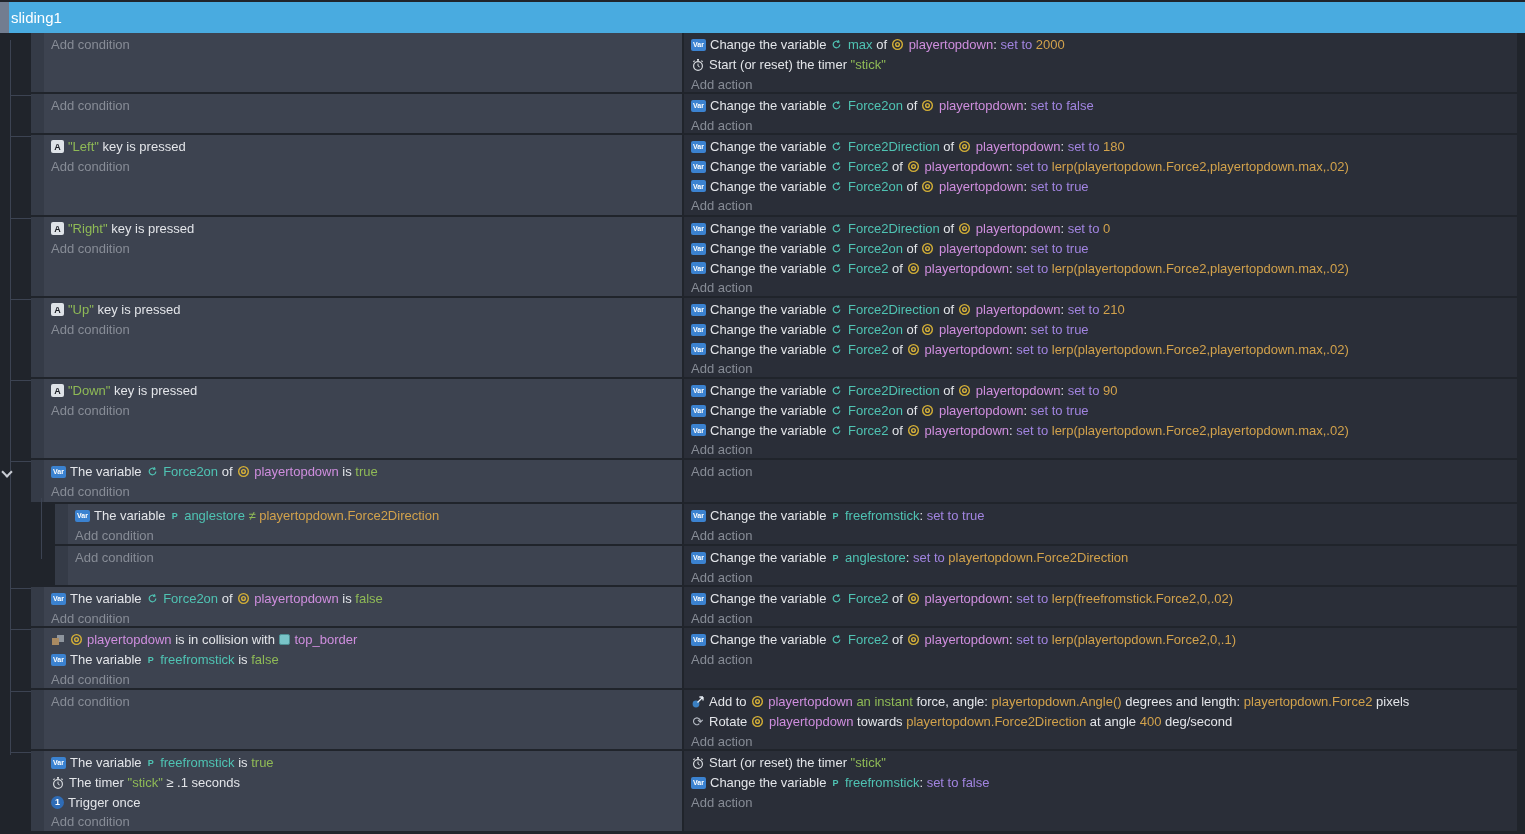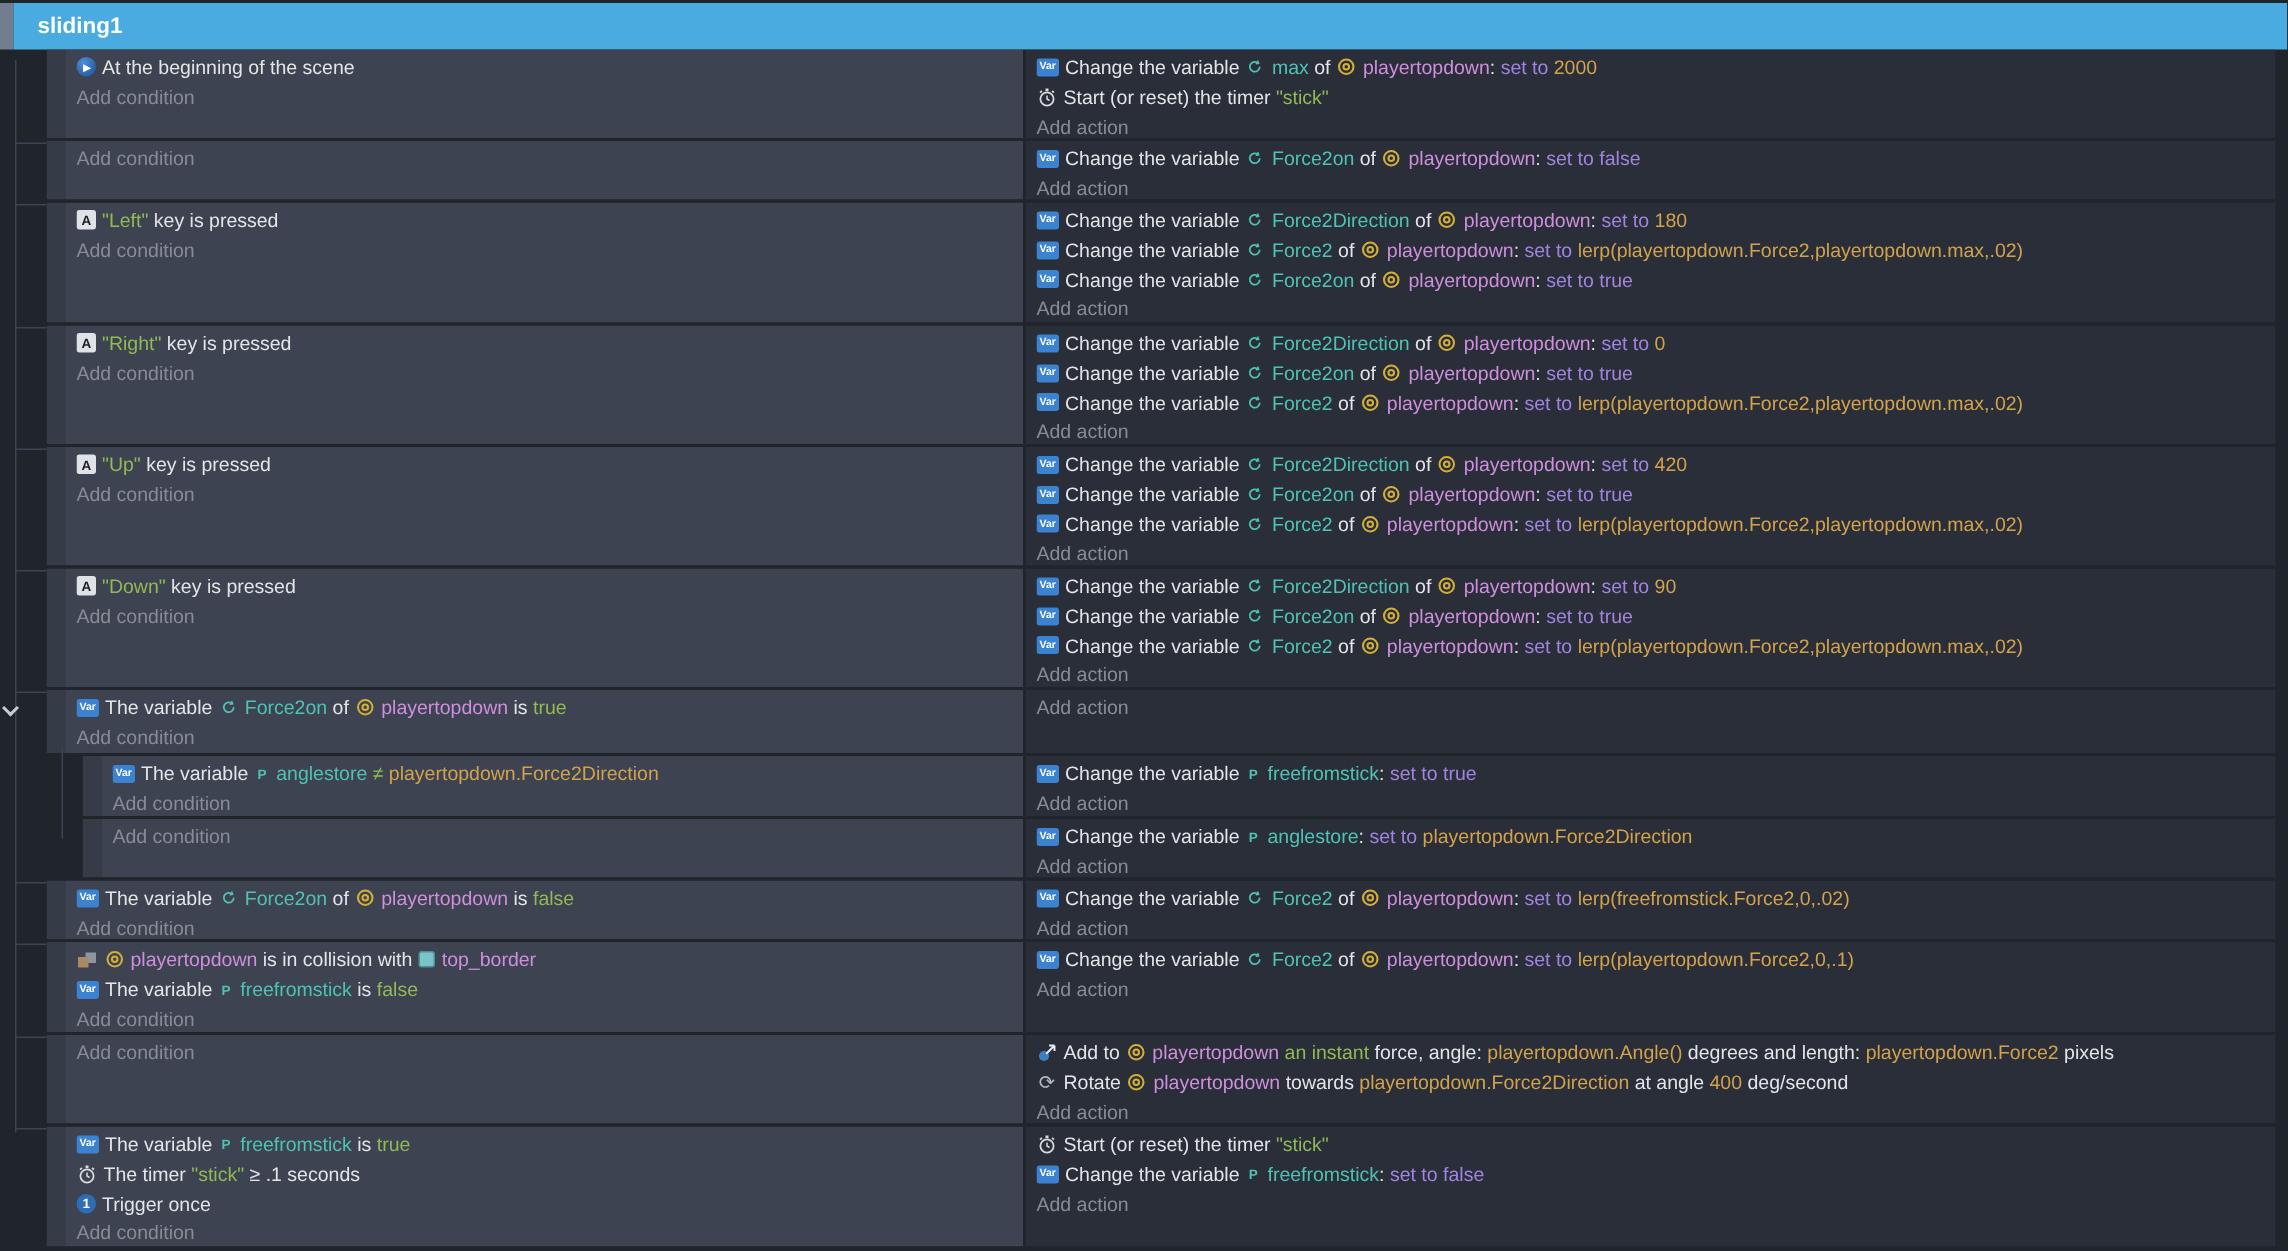--- a/index.html
+++ b/index.html
@@ -8,21 +8,21 @@
     --green:#8fba56; --pink:#cf8ede; --rail:#3c4352;
   }
   *{box-sizing:border-box;margin:0;padding:0}
   html,body{width:1525px;height:834px;overflow:hidden}
   body{background:var(--bg);font-family:"Liberation Sans",sans-serif;font-size:13px;color:var(--text);}
   .sheet{position:relative;width:1525px;height:834px;background:var(--bg);overflow:hidden}
 
   .titlebar{height:33px;background:var(--bg);display:flex;align-items:stretch;padding-top:2px}
   .titlebar .notch{width:9px;background:#727d90}
   .titlebar .bar{flex:1;background:var(--header);display:flex;align-items:center}
-  .titlebar .title{color:#ffffff;font-weight:bold;font-size:15px;margin-left:16px}
+  .titlebar .title{color:#ffffff;font-weight:normal;font-size:15px;margin-left:2px}
 
   #events{position:absolute;left:31px;right:8px;top:33px}
   .event-block{display:flex;align-items:stretch;margin-bottom:2px;overflow:hidden;position:relative}
   .event-block::before{content:"";position:absolute;left:-21px;top:6px;width:0;height:0}
   .lvl0{margin-left:0}
   .children{margin-left:24px;position:relative}
   .children::before{content:"";position:absolute;left:-14px;top:-6px;height:calc(100% - 20px);width:1px;background:var(--rail)}
   .children .event-block::after{content:"";position:absolute;left:0;top:9px;width:0;height:1px;background:var(--rail)}
 
   .drag{width:13px;background:var(--strip);flex:none}
@@ -65,21 +65,20 @@
     <div class="bar">
       <span class="title">sliding1</span>
     </div>
   </div>
   <div class="rail-line"></div>
   <div class="chevron"></div>
   <div id="events">
       <div class="event-block lvl0" style="height: 59px;">
         <div class="drag"></div>
         <div class="cond-cell">
-          <div class="row"><span class="icn scene-begin-icon">▶</span><span class="seg"><span class="s-t">At the beginning of the scene</span></span></div>
           <div class="row link">Add condition</div>
         </div>
         <div class="divider"></div>
         <div class="action-cell">
           <div class="row"><span class="icn variable-icon">Var</span><span class="seg"><span class="s-t">Change the variable </span></span><span class="seg"><span class="icn object-variable-icon"><svg width="11" height="11" viewBox="0 0 12 12">
                   <path d="M9.6 6a3.6 3.6 0 1 1-1.1-2.6" fill="none" stroke="#4fc3b3" stroke-width="1.3"></path>
                   <path d="M8.1 1.4l.7 2.1-2.1.4" fill="none" stroke="#4fc3b3" stroke-width="1.1"></path>
                 </svg></span><span class="s-var">max</span></span><span class="seg"><span class="s-t"> of </span></span><span class="seg"><span class="icn object-icon"><svg width="13" height="13" viewBox="0 0 14 14">
                   <circle cx="7" cy="7" r="5.2" fill="none" stroke="#d4af37" stroke-width="1.5"></circle>
                   <circle cx="7" cy="7" r="2" fill="none" stroke="#d4af37" stroke-width="1.5"></circle>
@@ -181,21 +180,21 @@
           <div class="row link">Add condition</div>
         </div>
         <div class="divider"></div>
         <div class="action-cell">
           <div class="row"><span class="icn variable-icon">Var</span><span class="seg"><span class="s-t">Change the variable </span></span><span class="seg"><span class="icn object-variable-icon"><svg width="11" height="11" viewBox="0 0 12 12">
                   <path d="M9.6 6a3.6 3.6 0 1 1-1.1-2.6" fill="none" stroke="#4fc3b3" stroke-width="1.3"></path>
                   <path d="M8.1 1.4l.7 2.1-2.1.4" fill="none" stroke="#4fc3b3" stroke-width="1.1"></path>
                 </svg></span><span class="s-var">Force2Direction</span></span><span class="seg"><span class="s-t"> of </span></span><span class="seg"><span class="icn object-icon"><svg width="13" height="13" viewBox="0 0 14 14">
                   <circle cx="7" cy="7" r="5.2" fill="none" stroke="#d4af37" stroke-width="1.5"></circle>
                   <circle cx="7" cy="7" r="2" fill="none" stroke="#d4af37" stroke-width="1.5"></circle>
-                </svg></span><span class="s-obj">playertopdown</span></span><span class="seg"><span class="s-t">: </span></span><span class="seg"><span class="s-kw">set to </span></span><span class="seg"><span class="s-num">420</span></span></div>
+                </svg></span><span class="s-obj">playertopdown</span></span><span class="seg"><span class="s-t">: </span></span><span class="seg"><span class="s-kw">set to </span></span><span class="seg"><span class="s-num">210</span></span></div>
           <div class="row"><span class="icn variable-icon">Var</span><span class="seg"><span class="s-t">Change the variable </span></span><span class="seg"><span class="icn object-variable-icon"><svg width="11" height="11" viewBox="0 0 12 12">
                   <path d="M9.6 6a3.6 3.6 0 1 1-1.1-2.6" fill="none" stroke="#4fc3b3" stroke-width="1.3"></path>
                   <path d="M8.1 1.4l.7 2.1-2.1.4" fill="none" stroke="#4fc3b3" stroke-width="1.1"></path>
                 </svg></span><span class="s-var">Force2on</span></span><span class="seg"><span class="s-t"> of </span></span><span class="seg"><span class="icn object-icon"><svg width="13" height="13" viewBox="0 0 14 14">
                   <circle cx="7" cy="7" r="5.2" fill="none" stroke="#d4af37" stroke-width="1.5"></circle>
                   <circle cx="7" cy="7" r="2" fill="none" stroke="#d4af37" stroke-width="1.5"></circle>
                 </svg></span><span class="s-obj">playertopdown</span></span><span class="seg"><span class="s-t">: </span></span><span class="seg"><span class="s-kw">set to true</span></span></div>
           <div class="row"><span class="icn variable-icon">Var</span><span class="seg"><span class="s-t">Change the variable </span></span><span class="seg"><span class="icn object-variable-icon"><svg width="11" height="11" viewBox="0 0 12 12">
                   <path d="M9.6 6a3.6 3.6 0 1 1-1.1-2.6" fill="none" stroke="#4fc3b3" stroke-width="1.3"></path>
                   <path d="M8.1 1.4l.7 2.1-2.1.4" fill="none" stroke="#4fc3b3" stroke-width="1.1"></path>

